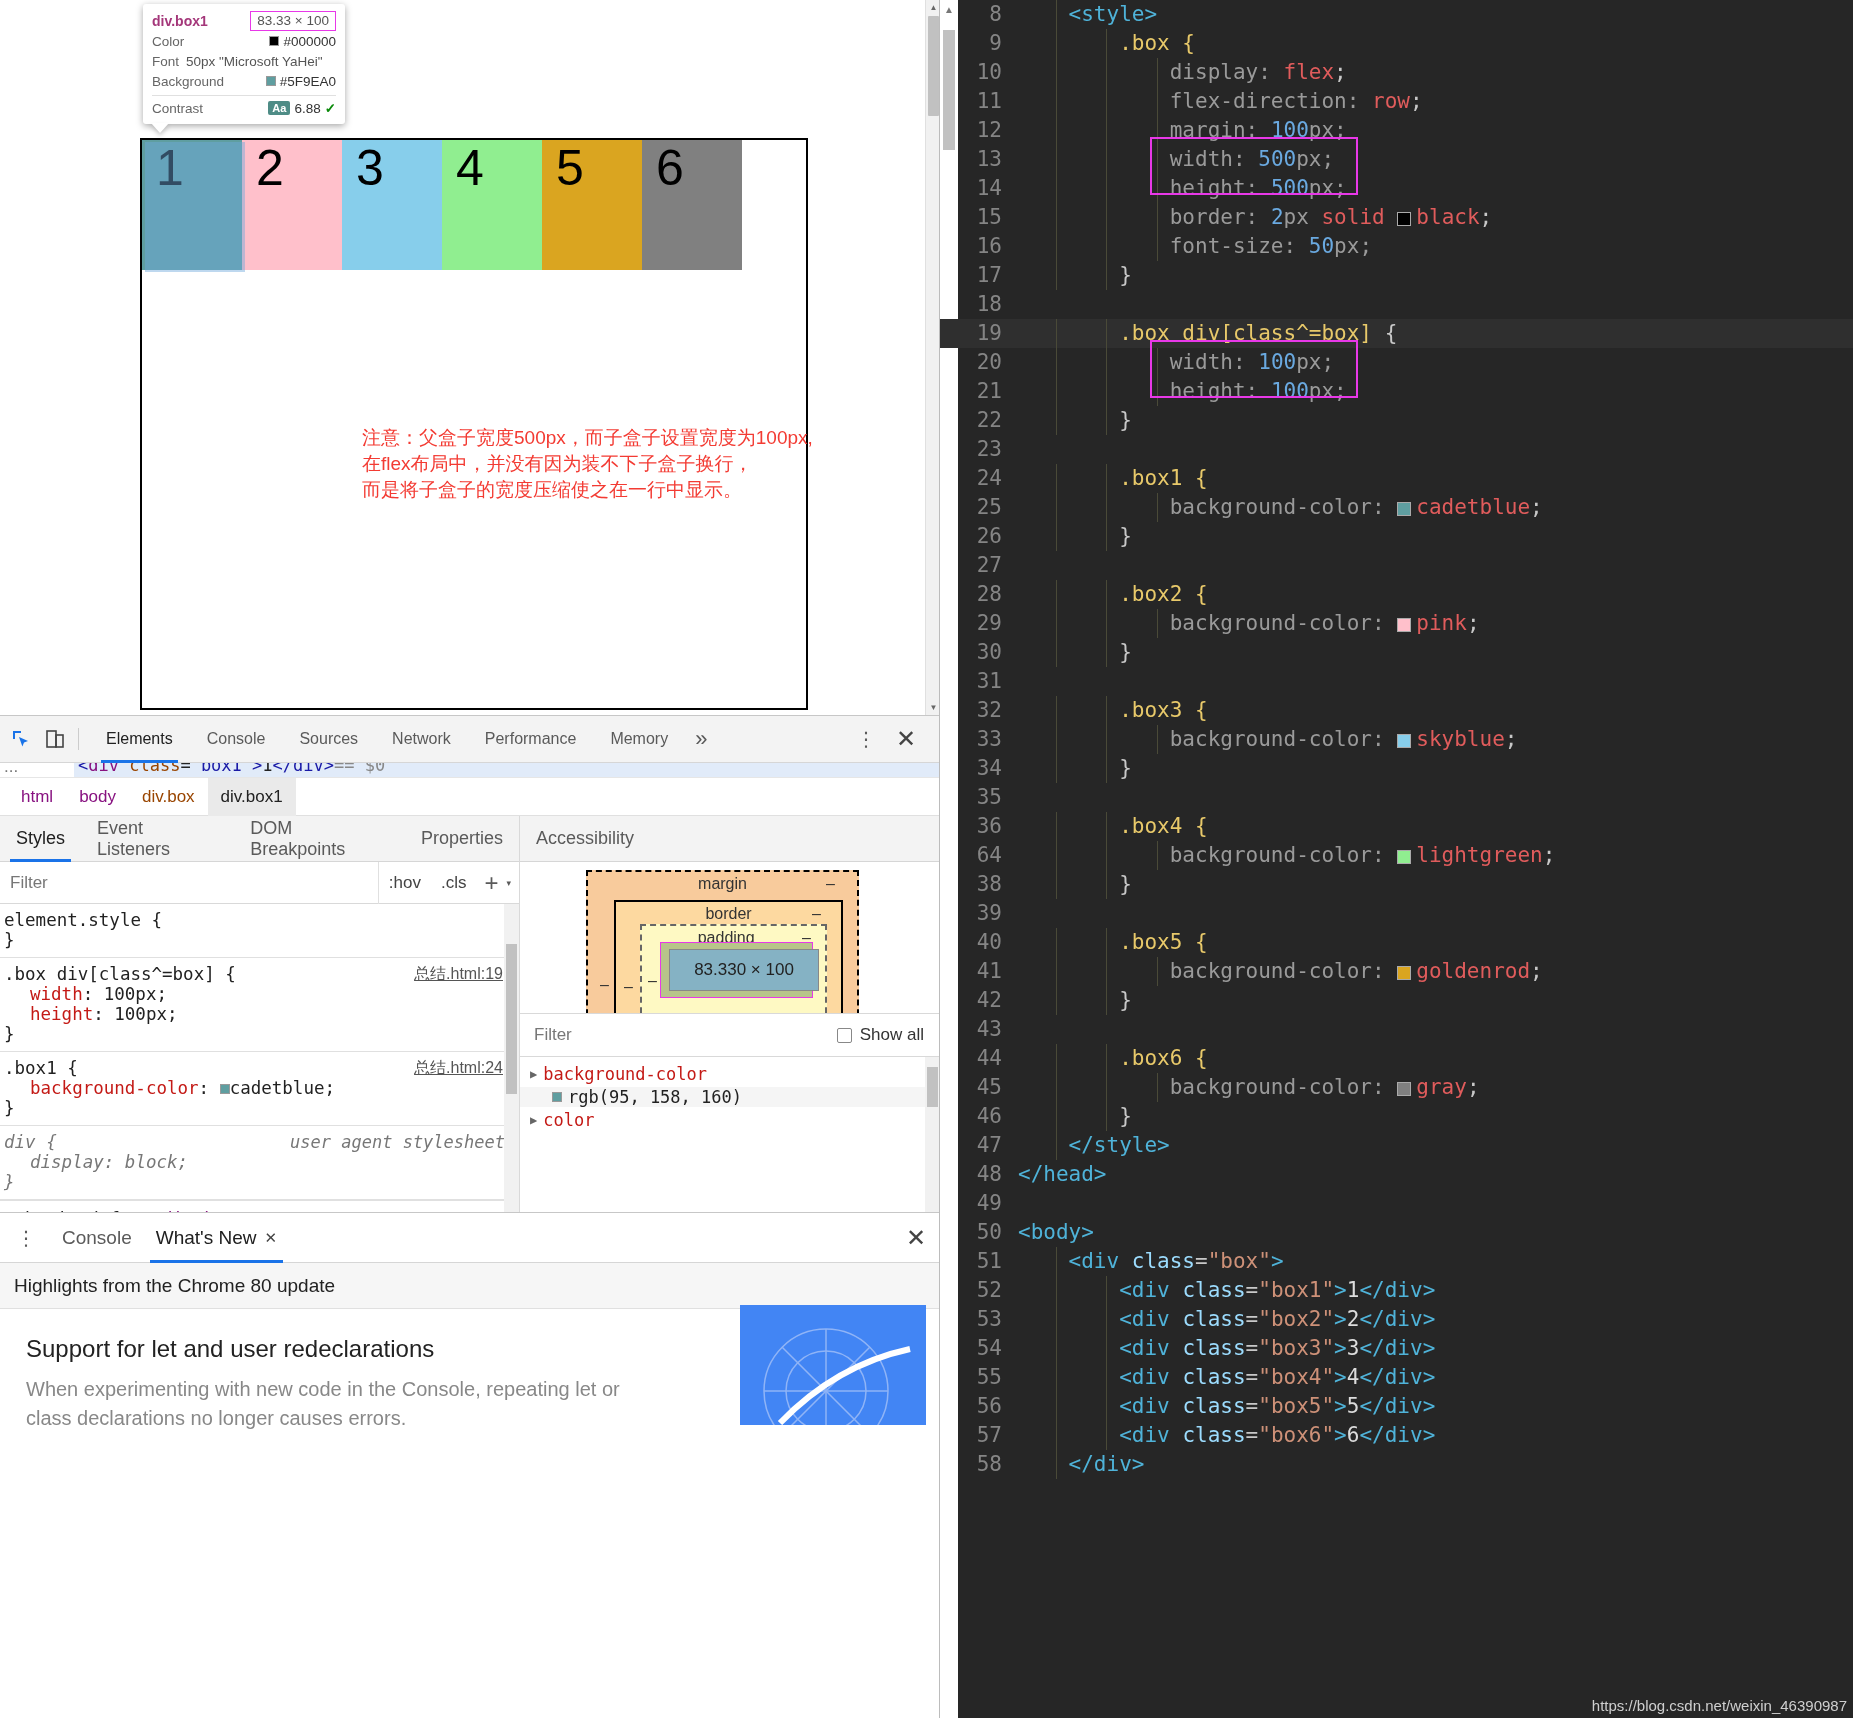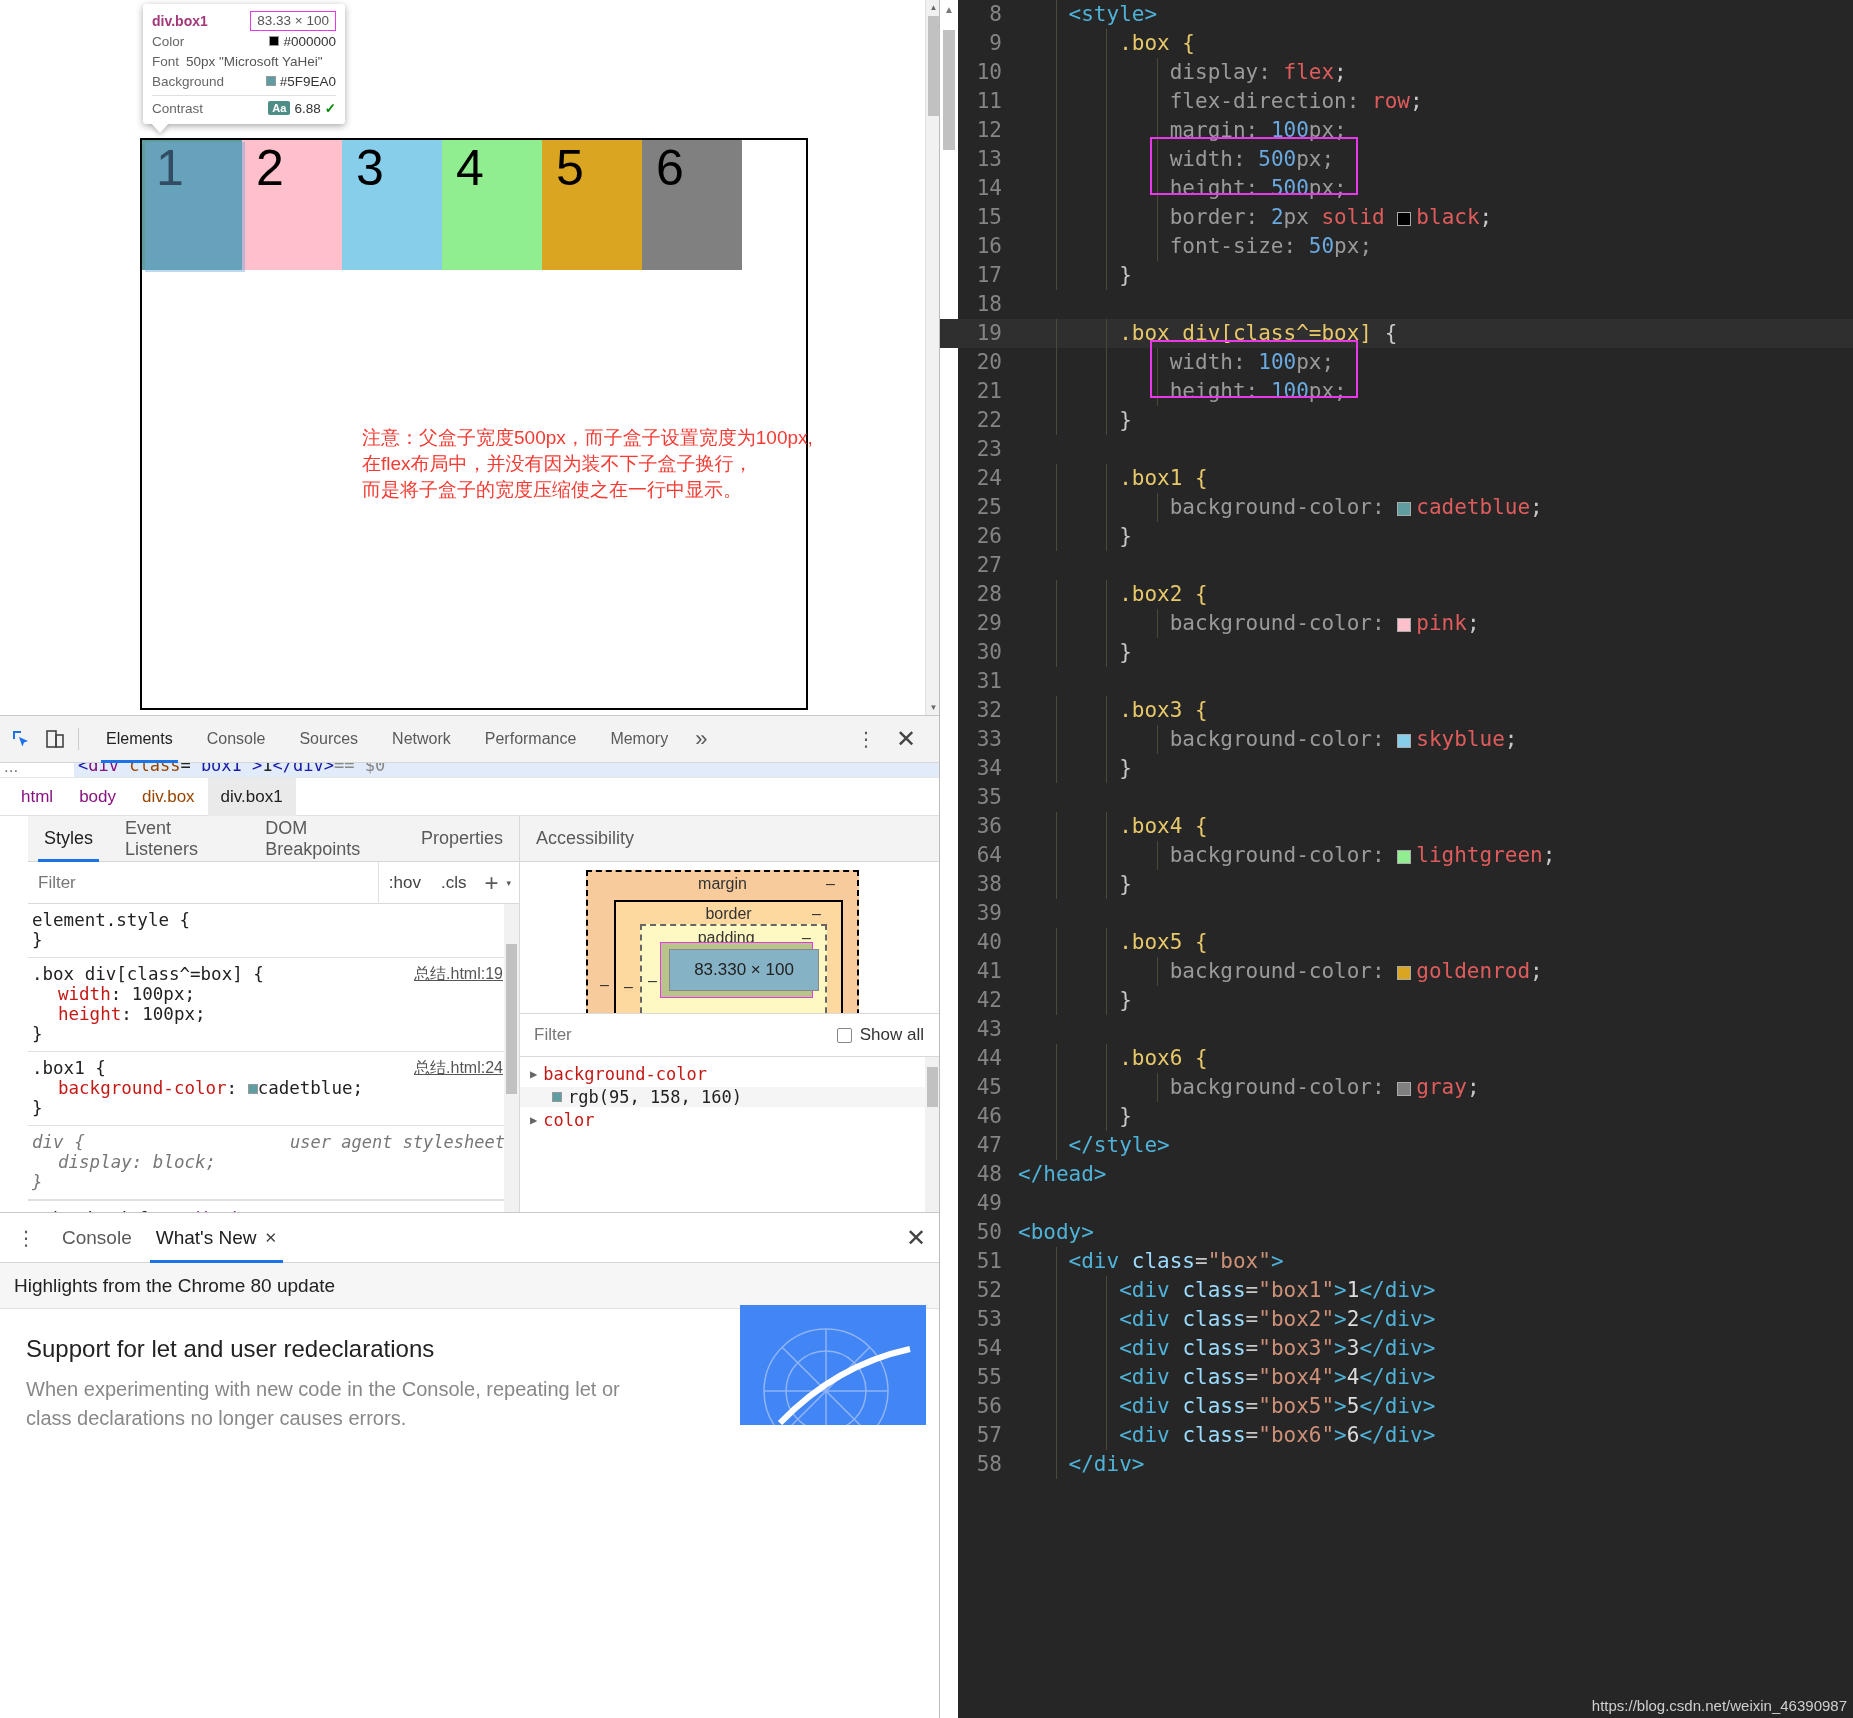--- a/index.html
+++ b/index.html
@@ -98,21 +98,21 @@
   
   .crumbs { height:38px; display:flex; align-items:center; background:#fff;
             border-bottom:1px solid #e0e0e0; padding-left:8px; font-size:17px; }
   .crumb { padding:0 13px; height:38px; display:flex; align-items:center; }
   .crumb.c-html{color:#881280;} .crumb.c-body{color:#881280;}
   .crumb.c-divbox{color:#994500;}
   .crumb.active { background:#eaeaea; color:#222; }
 
   
   .panes { display:flex; height:396px; }
-  .pane-left { width:520px; border-right:1px solid #d9d9d9; display:flex; flex-direction:column;padding-left:28px; }
+  .pane-left { width:520px; border-right:1px solid #d9d9d9; display:flex; flex-direction:column; }
   .pane-right { flex:1; display:flex; flex-direction:column; }
 
   .sub-tabs { height:46px; display:flex; align-items:center; background:#f3f3f3;
               border-bottom:1px solid #d6d6d6; }
   .sub-tab { padding:0 16px; height:46px; display:flex; align-items:center;
              font-size:18px; color:#5a5a5a; position:relative; }
   .sub-tab.active { color:#202020; }
   .sub-tab.active::after { content:""; position:absolute; left:10px; right:10px;
              bottom:0; height:3px; background:#1a73e8; }
 

